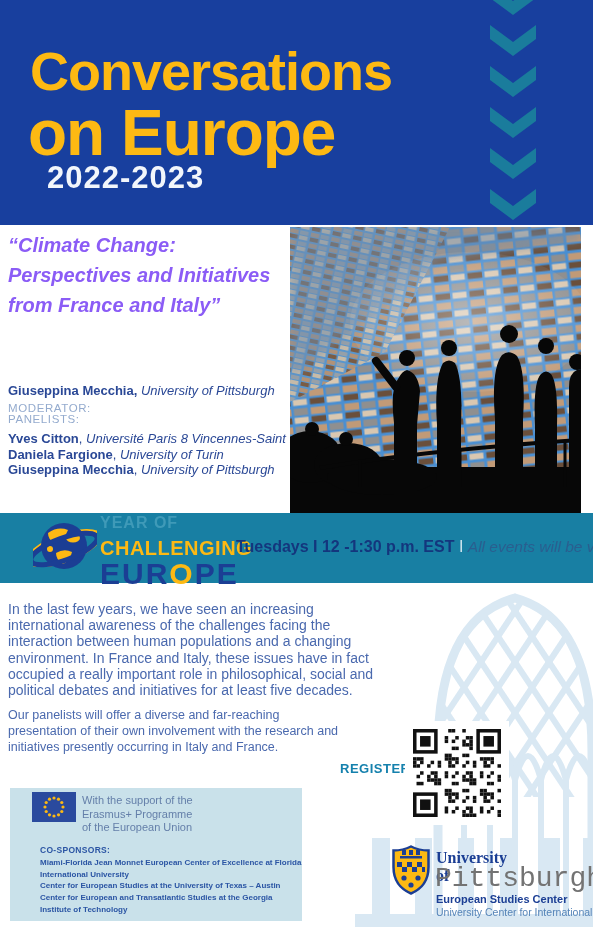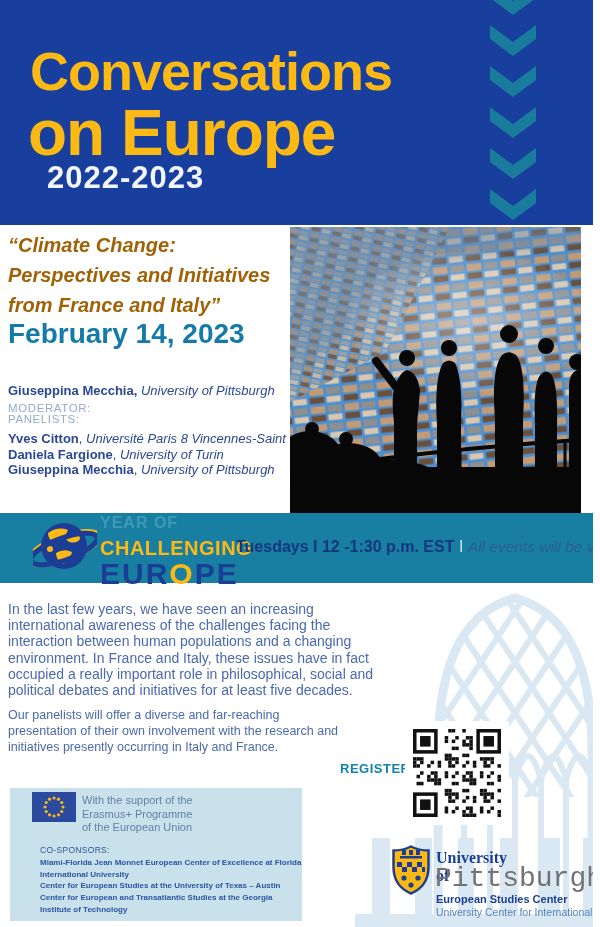--- a/index.html
+++ b/index.html
@@ -7,21 +7,21 @@
           font-family:"Liberation Sans",sans-serif;}
   
   .header{position:absolute;left:0;top:0;width:600px;height:225px;background:#183f9e;overflow:hidden;}
   .title1{position:absolute;left:30px;top:40px;font-size:54px;font-weight:700;color:#fdb913;letter-spacing:-1px;}
   .title2{position:absolute;left:28px;top:96px;font-size:64px;font-weight:700;color:#fdb913;letter-spacing:-1px;}
   .season{position:absolute;left:47px;top:160px;font-size:31px;font-weight:700;color:#f2f6fb;letter-spacing:1px;}
   .chevrons{position:absolute;left:489px;top:-16px;width:48px;display:flex;flex-direction:column;gap:9px;}
   .chevrons svg{display:block;}
   
   .topic{position:absolute;left:8px;top:230px;font-size:20px;font-weight:700;font-style:italic;
-         color:#a16207;line-height:30px;}
+         color:#8b5cf6;line-height:30px;}
   .date{position:absolute;left:8px;top:318px;font-size:28px;font-weight:700;color:#147aa9;}
   .mod-label,.pan-label{position:absolute;left:8px;font-size:11.5px;color:#94abce;letter-spacing:.6px;}
   .mod-label{top:362px;margin-top:40px;}
   .mod-row{position:absolute;left:8px;top:383px;font-size:13px;color:#2a4896;}
   .pan-label{top:413px;}
   .pan-rows{position:absolute;left:8px;top:431px;font-size:13px;color:#2a4896;line-height:15.5px;}
   .bold{font-weight:700;}
   .ital{font-style:italic;}
   .photo{position:absolute;left:290px;top:227px;width:291px;height:286px;}
   
@@ -44,21 +44,21 @@
   .window{position:absolute;left:355px;top:582px;z-index:0;}
   
   .register{position:absolute;left:340px;top:761px;font-size:13px;font-weight:700;color:#1581ad;
             letter-spacing:.5px;z-index:2;cursor:pointer;}
   .qr-box{position:absolute;left:405px;top:721px;width:104px;height:104px;background:#ffffff;z-index:2;
           display:flex;align-items:center;justify-content:center;}
   
   .sponsor-box{position:absolute;left:10px;top:788px;width:292px;height:133px;background:#c9e1ea;z-index:2;}
   .eu-flag{position:absolute;left:22px;top:4px;}
   .erasmus{position:absolute;left:72px;top:6px;font-size:11px;color:#647fa9;line-height:13.5px;}
-  .cosp-label{position:absolute;left:30px;top:57px;font-size:8.5px;font-weight:400;color:#2b55a4;letter-spacing:.3px;text-align:right;}
+  .cosp-label{position:absolute;left:30px;top:57px;font-size:8.5px;font-weight:700;color:#2b55a4;letter-spacing:.3px;text-align:right;}
   .cosp-items{position:absolute;left:30px;top:69px;font-size:8px;font-weight:700;color:#2b55a4;line-height:11.7px;}
   
   .footer-logo{position:absolute;left:392px;top:843px;z-index:2;}
   .shield{position:absolute;left:0;top:2px;}
   .uni1{position:absolute;left:44px;top:6px;font-family:"Liberation Serif",serif;font-size:16px;color:#1b3e94;font-weight:bold;}
   .uni2{position:absolute;left:43px;top:20px;font-family:Liberation Mono, monospace;font-size:28px;color:#737373;}
   .center1{position:absolute;left:44px;top:50px;font-size:11px;font-weight:700;color:#1b3e94;white-space:nowrap;}
   .center2{position:absolute;left:44px;top:63px;font-size:10.5px;color:#5584b8;white-space:nowrap;}
 </style>
 </head>
@@ -133,21 +133,20 @@
         </svg>
       <svg width="48" height="32" viewBox="0 0 48 32">
           <polygon points="1,0 24,17 47,0 47,14 24,31 1,14" fill="#1a7c9c"></polygon>
         </svg>
     </div>
   </div>
 
   <div class="topic pre">“Climate Change:
 Perspectives and Initiatives
 from France and Italy”</div>
-  <div class="date">February 14, 2023</div>
   <div class="mod-label">MODERATOR:</div>
   <div class="mod-row">
     <span class="bold">Giuseppina Mecchia,</span>
     <span class="ital">University of Pittsburgh</span>
   </div>
   <div class="pan-label">PANELISTS:</div>
   <div class="pan-rows">
     <div>
       <span class="bold">Yves Citton</span><span>, </span><span class="ital">Université Paris 8 Vincennes-Saint Denis</span>
     </div>

